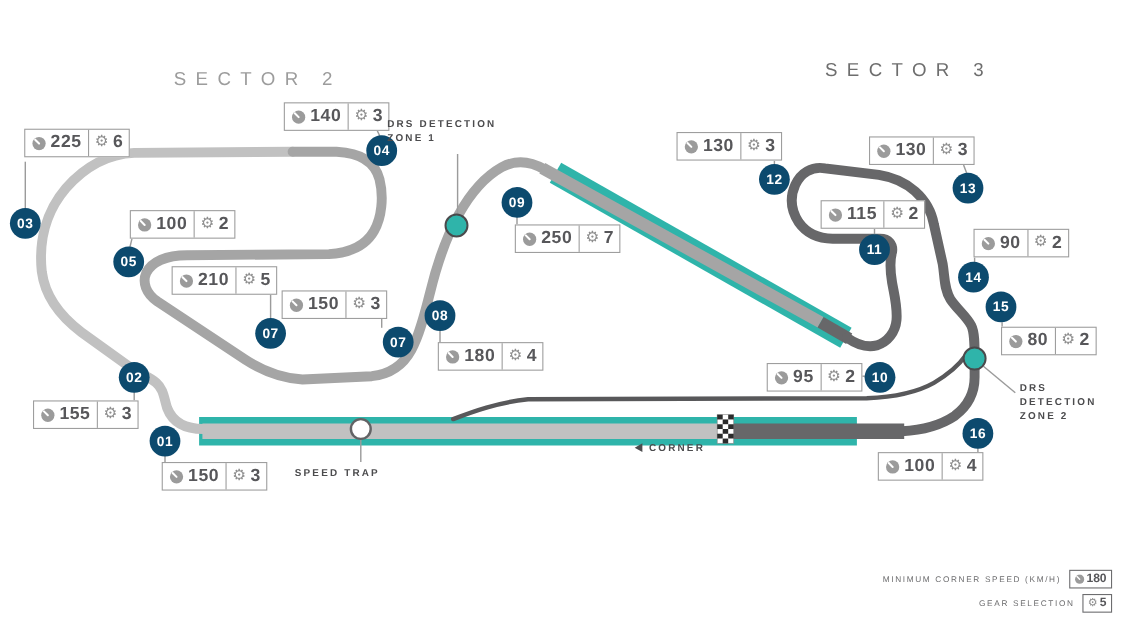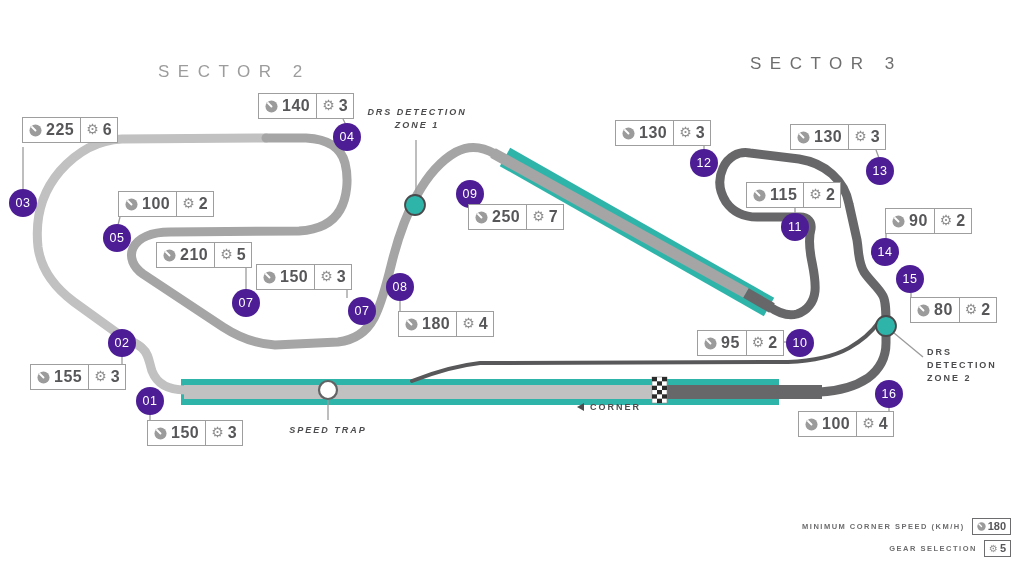--- a/index.html
+++ b/index.html
@@ -11,21 +11,21 @@
   #track-svg{position:absolute;left:0;top:0;}
 
   
   .sector-title{
     position:absolute;font-size:17px;font-weight:400;letter-spacing:.5em;
     white-space:nowrap;
   }
   
   .marker{
     position:absolute;width:28px;height:28px;border-radius:50%;
-    background:#4c1d95;color:#ffffff;font-size:12.5px;font-weight:400;
+    background:#0c4a6e;color:#ffffff;font-size:12.5px;font-weight:700;
     display:flex;align-items:center;justify-content:center;letter-spacing:.5px;
   }
   
   .cbox{
     position:absolute;display:flex;align-items:stretch;background:#ffffff;
     border:1.5px solid #9e9e9e;height:26px;box-sizing:border-box;
   }
   .cell{display:flex;align-items:center;padding:0 6px;gap:4px;justify-content:center;}
   .cell.gear-cell{border-left:1.5px solid #9e9e9e;padding:0 5px;}
   .cbox .val{font-size:16px;font-weight:700;color:#57575a;letter-spacing:.5px;line-height:1;}
@@ -33,34 +33,34 @@
     font-family:"DejaVu Sans",sans-serif;color:#8f8f8f;font-size:14px;line-height:1;
     position:relative;top:-1px;
   }
   .spd-icon{display:block;}
 
   
   .anno{
     position:absolute;font-size:9px;font-weight:700;letter-spacing:.22em;
     color:#4c4c4e;line-height:13px;white-space:nowrap;
   }
-  .anno.center{text-align:center;font-style:italic;}
+  .anno.center{}
   
   .tri-left{
     display:inline-block;width:0;height:0;border-top:4.5px solid transparent;
     border-bottom:4.5px solid transparent;border-right:7px solid #4c4c4e;
     margin-right:6px;position:relative;top:1px;
   }
   
   #legend{
     position:absolute;right:13px;top:518px;display:flex;flex-direction:column;
     align-items:flex-end;gap:5px;
   }
   .legend-row{display:flex;align-items:center;gap:7px;}
-  .legend-label{font-size:7.5px;font-weight:700;letter-spacing:.2em;color:#6d6d6f;}
+  .legend-label{font-size:7.5px;font-weight:400;letter-spacing:.2em;color:#6d6d6f;}
   .legend-box{
     border:1.5px solid #6d6d6f;display:flex;align-items:center;gap:2px;
     padding:2px 4px;background:#fff;
   }
   .legend-box .lval{font-size:11px;font-weight:700;color:#57575a;line-height:1;}
   .legend-box .gear-glyph{font-size:10px;top:0;}
 </style>
 </head>
 <body>
 
@@ -139,21 +139,21 @@
   <div class="sector-title" style="left:750px;top:54px;color:#6e6e6e">SECTOR 3</div>
 
   <div class="marker" style="left:136px;top:387px">01</div>
   <div class="marker" style="left:108px;top:329px">02</div>
   <div class="marker" style="left:9px;top:189px">03</div>
   <div class="marker" style="left:333px;top:123px">04</div>
   <div class="marker" style="left:103px;top:224px">05</div>
   <div class="marker" style="left:232px;top:289px">07</div>
   <div class="marker" style="left:348px;top:297px">07</div>
   <div class="marker" style="left:386px;top:273px">08</div>
-  <div class="marker" style="left:456px;top:180px">09</div>
+  <div class="marker" style="left:456px;top:170px">09</div>
   <div class="marker" style="left:786px;top:329px">10</div>
   <div class="marker" style="left:781px;top:213px">11</div>
   <div class="marker" style="left:690px;top:149px">12</div>
   <div class="marker" style="left:866px;top:157px">13</div>
   <div class="marker" style="left:871px;top:238px">14</div>
   <div class="marker" style="left:896px;top:265px">15</div>
   <div class="marker" style="left:875px;top:380px">16</div>
 
   <div class="cbox" style="left:147px;top:420px">
     <span class="cell">

